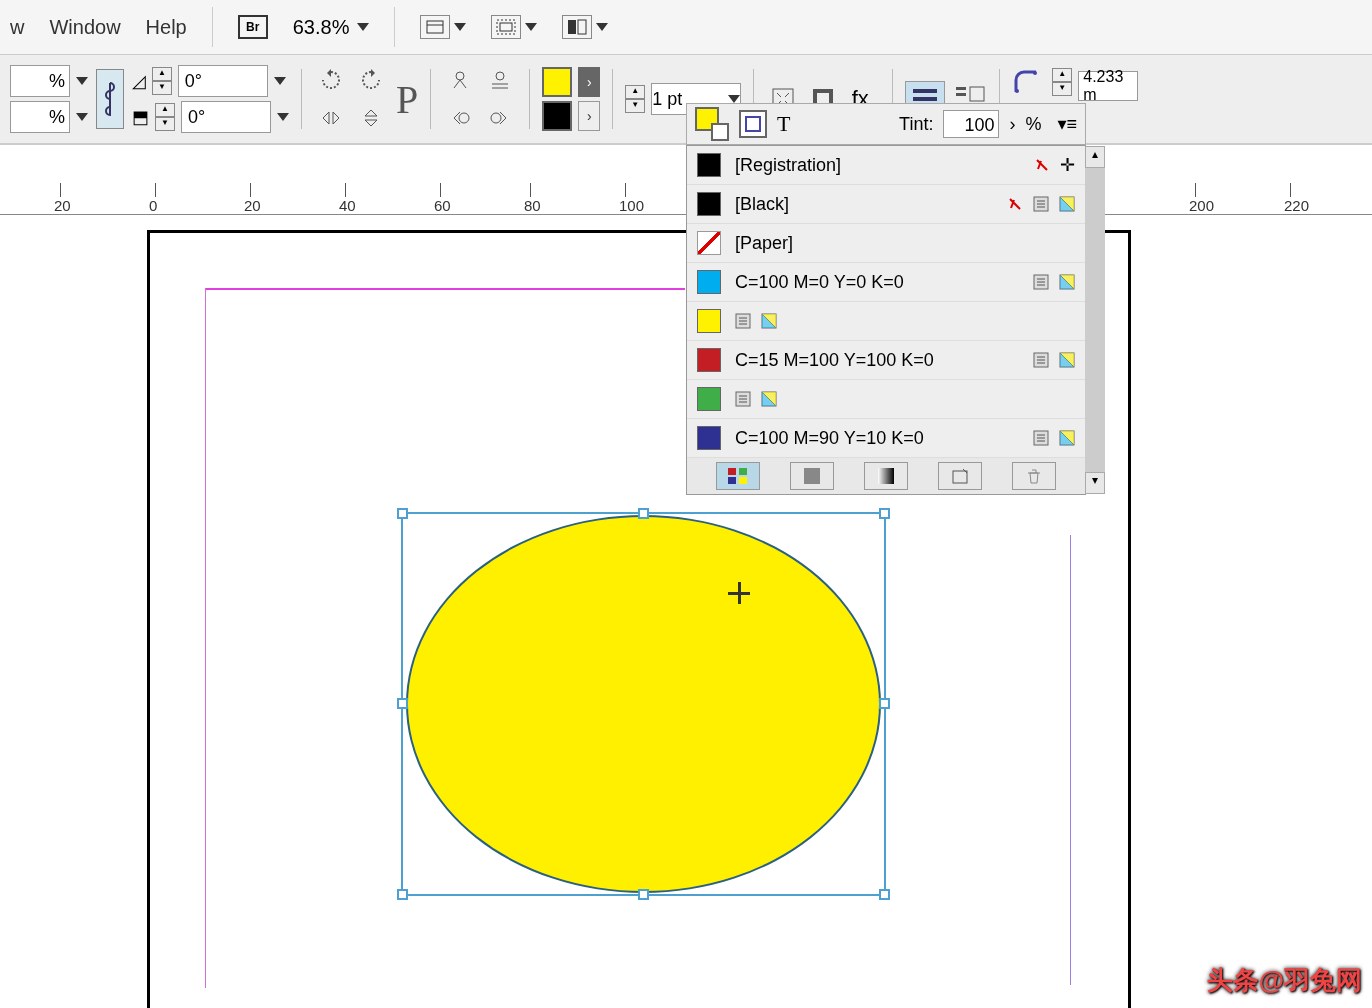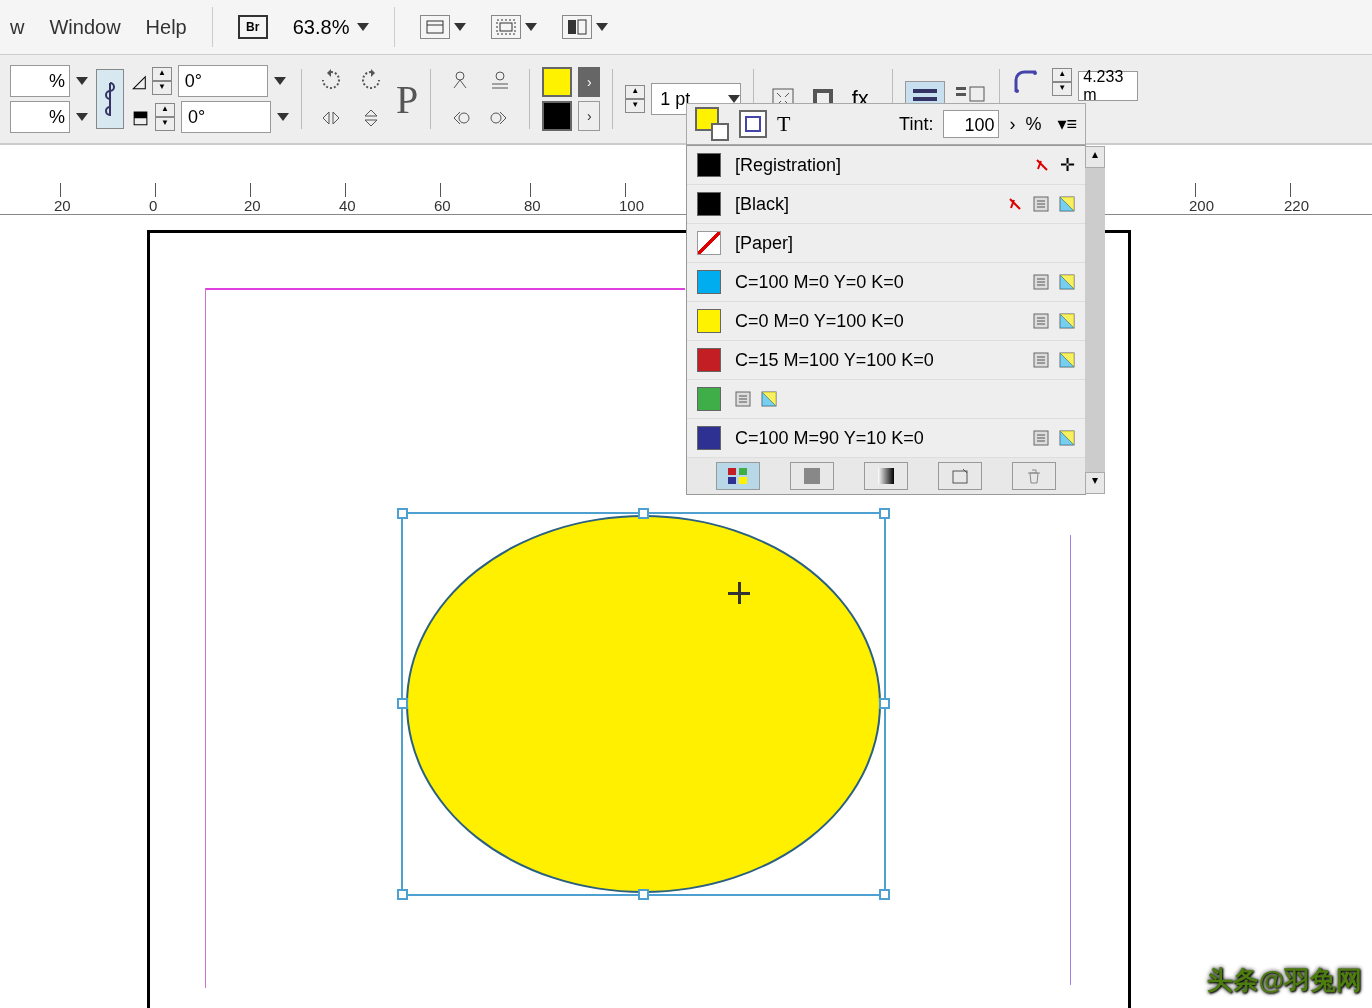--- a/index.html
+++ b/index.html
@@ -19,21 +19,21 @@
 .pct-box { width: 60px; height: 32px; border: 1px solid #999; background: #fff; display: flex; align-items: center; justify-content: flex-end; padding-right: 4px; }
 .angle-box { width: 90px; height: 32px; border: 1px solid #999; background: #fff; display: flex; align-items: center; padding-left: 6px; }
 .tb-col { display: flex; flex-direction: column; gap: 4px; }
 .tb-row { display: flex; align-items: center; gap: 6px; }
 .link-icon { width: 28px; height: 60px; border: 1px solid #888; background: #d8e8f0; display: flex; align-items: center; justify-content: center; }
 .stepper { width: 20px; display: flex; flex-direction: column; }
 .step-btn { height: 14px; border: 1px solid #888; background: #eee; font-size: 8px; text-align: center; line-height: 10px; }
 .tb-icon { width: 34px; height: 34px; border: 1px solid transparent; display: flex; align-items: center; justify-content: center; font-size: 18px; }
 .fill-swatch { width: 30px; height: 30px; border: 2px solid #666; }
 .arrow-btn { width: 22px; height: 30px; background: #666; color: #fff; display: flex; align-items: center; justify-content: center; font-size: 14px; }
-.stroke-input { width: 90px; height: 32px; border: 1px solid #999; background: #fff; padding-left: 8px; display: flex; align-items: center; }
+.stroke-input { width: 90px; height: 32px; border: 1px solid #999; background: #fff; display: flex; align-items: center; }
 .wrap-btn { width: 40px; height: 36px; border: 1px solid #999; background: #c8dff0; display: flex; align-items: center; justify-content: center; }
 .corner-box { width: 50px; height: 30px; border: 1px solid #999; background: #fff; }
 .num-input { width: 60px; height: 30px; border: 1px solid #999; background: #fff; padding-left: 4px; display: flex; align-items: center; font-size: 16px; margin-top: 8px; }
 
 .sub-toolbar { position: absolute; left: 686px; top: 103px; width: 400px; height: 42px; background: #eeeeee; border: 1px solid #aaa; display: flex; align-items: center; padding: 0 8px; gap: 10px; z-index: 100; font-size: 18px; }
 .swatch-btn { width: 28px; height: 28px; border: 2px solid #666; }
 .tint-input { width: 56px; height: 28px; border: 1px solid #999; background: #fff; text-align: right; padding-right: 4px; line-height: 28px; }
 
 .swatches-panel { position: absolute; left: 686px; top: 145px; width: 400px; background: #eeeeee; border: 1px solid #999; z-index: 100; }
 .swatch-row { height: 39px; display: flex; align-items: center; padding: 0 10px; gap: 14px; border-bottom: 1px solid #ddd; font-size: 18px; }
@@ -68,21 +68,21 @@
 .sh-mr { right: -6px; top: 50%; margin-top: -6px; }
 .sh-bl { left: -6px; bottom: -6px; }
 .sh-bm { left: 50%; bottom: -6px; margin-left: -6px; }
 .sh-br { right: -6px; bottom: -6px; }
 
 .ellipse { position: absolute; left: 406px; top: 300px; width: 475px; height: 378px; background: #fff000; border: 2px solid #2a6080; border-radius: 50%; }
 .crosshair { position: absolute; left: 728px; top: 367px; width: 22px; height: 22px; }
 .crosshair::before { content: ''; position: absolute; left: 10px; top: 0; width: 3px; height: 22px; background: #333; }
 .crosshair::after { content: ''; position: absolute; left: 0; top: 10px; width: 22px; height: 3px; background: #333; }
 
-.watermark { position: absolute; right: 10px; bottom: 10px; font-size: 26px; color: #4d7c0f; text-shadow: 0 0 4px #000, 1px 1px 2px #000; font-weight: bold; z-index: 200; }
+.watermark { position: absolute; right: 10px; bottom: 10px; font-size: 26px; color: #ef4444; text-shadow: 0 0 4px #000, 1px 1px 2px #000; font-weight: bold; z-index: 200; }
 
 .paper-swatch { background: #fff; border: 1px solid #999; position: relative; }
 .paper-swatch::after { content: ''; position: absolute; inset: 0; background: linear-gradient(to bottom right, transparent 45%, #d00 45%, #d00 55%, transparent 55%); }
 
 svg { display: block; }
 </style>
 </head>
 <body>
 
 <div class="menubar">
@@ -386,21 +386,20 @@
               <rect x="1" y="1" width="14" height="14" fill="none" stroke="#666"></rect>
               <path d="M1 1 L15 15" stroke="#666"></path>
               <path d="M1 1 h14 v14 z" fill="#fff200" opacity="0.6"></path>
               <path d="M1 1 v14 h14 z" fill="#00aeef" opacity="0.5"></path>
             </svg>
           </span>
         </div>
       </div>
       <div class="swatch-row">
         <div class="swatch-color" style="background: rgb(255, 242, 0);"></div>
-        <span class="swatch-name">C=0 M=0 Y=100 K=0</span>
         <div class="swatch-icons">
           <span>
             <svg width="16" height="16">
               <rect x="1" y="1" width="14" height="14" fill="#ddd" stroke="#666"></rect>
               <line x1="4" y1="5" x2="12" y2="5" stroke="#555"></line>
               <line x1="4" y1="8" x2="12" y2="8" stroke="#555"></line>
               <line x1="4" y1="11" x2="12" y2="11" stroke="#555"></line>
             </svg>
           </span>
           <span>

